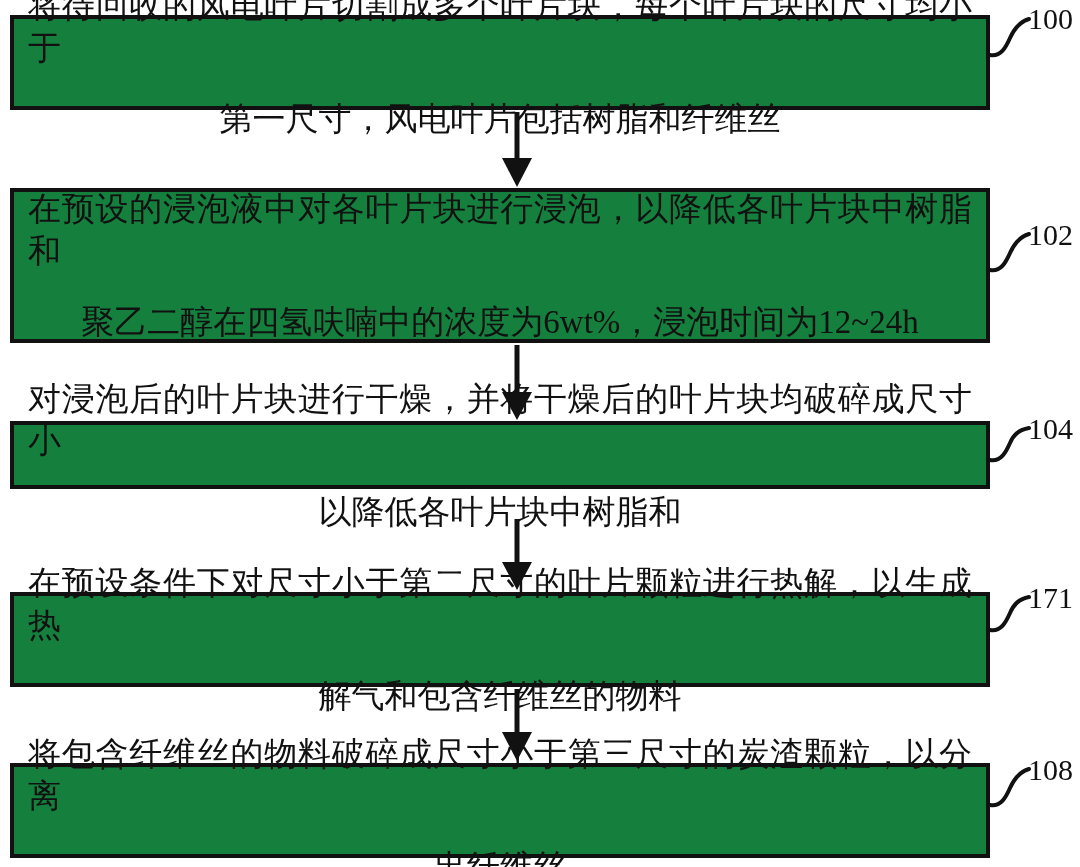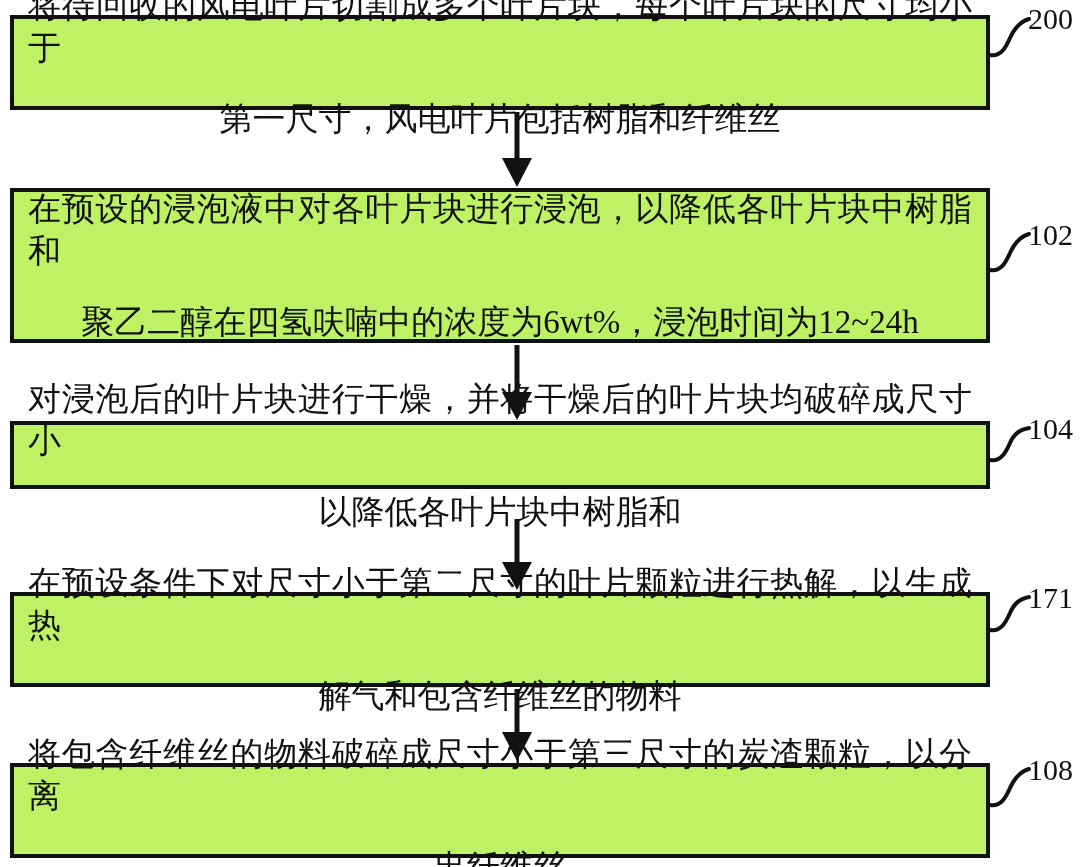--- a/index.html
+++ b/index.html
@@ -11,21 +11,21 @@
     font-family: "Liberation Serif", "DejaVu Serif", serif;
     color: #111111;
     overflow: hidden;
   }
   .box {
     position: absolute;
     left: 10px;
     width: 980px;
     box-sizing: border-box;
     border: 4px solid #111111;
-    background: #bef264;
+    background: #15803d;
     display: flex;
     flex-direction: column;
     justify-content: center;
     padding: 0 14px;
   }
   .box-1 { top: 15px;  height: 95px;  }
   .box-2 { top: 188px; height: 155px; }
   .box-3 { top: 421px; height: 68px;  }
   .box-4 { top: 592px; height: 95px;  }
   .box-5 { top: 763px; height: 95px;  }
@@ -65,21 +65,21 @@
 </style>
 </head>
 <body>
 
 <div class="canvas">
 
   <div class="box box-1">
     <div class="line fill">将待回收的风电叶片切割成多个叶片块，每个叶片块的尺寸均小于</div>
     <div class="line center">第一尺寸，风电叶片包括树脂和纤维丝</div>
   </div>
-  <div class="ref ref-1">200</div>
+  <div class="ref ref-1">100</div>
 
   <div class="box box-2">
     <div class="line fill">在预设的浸泡液中对各叶片块进行浸泡，以降低各叶片块中树脂和</div>
     <div class="line center">聚乙二醇在四氢呋喃中的浓度为6wt%，浸泡时间为12~24h</div>
   </div>
   <div class="ref ref-2">102</div>
 
   <div class="box box-3">
     <div class="line fill">对浸泡后的叶片块进行干燥，并将干燥后的叶片块均破碎成尺寸小</div>
     <div class="line center">以降低各叶片块中树脂和</div>

